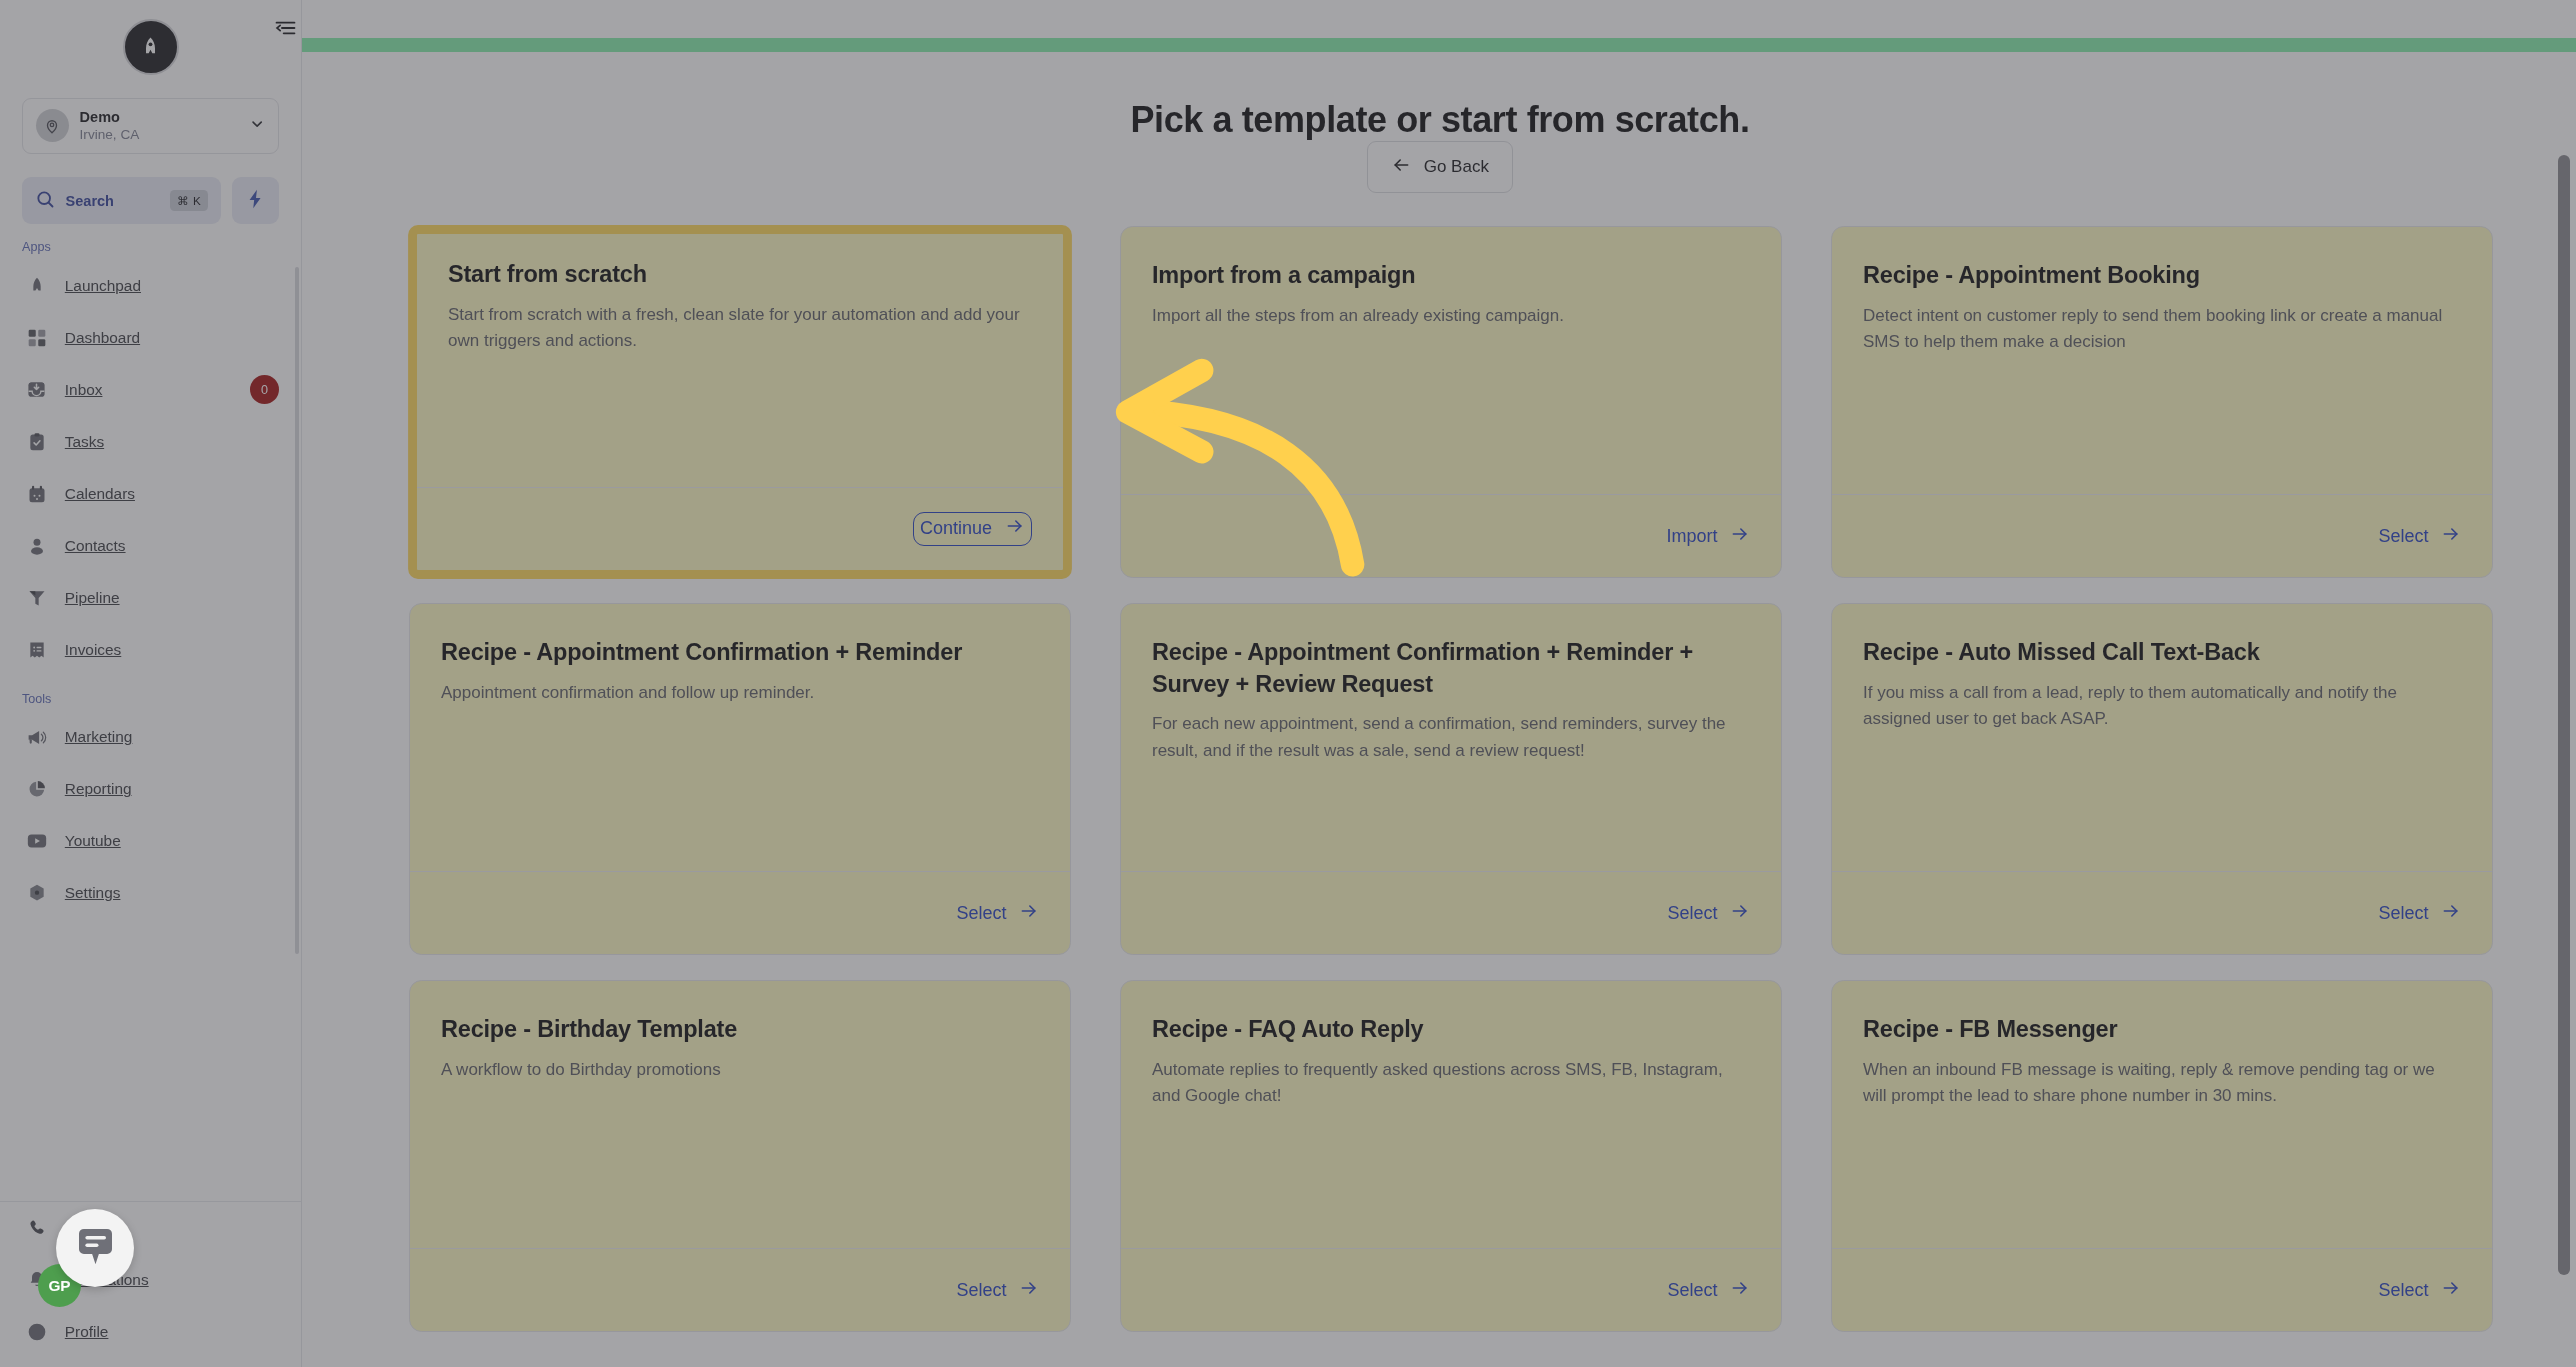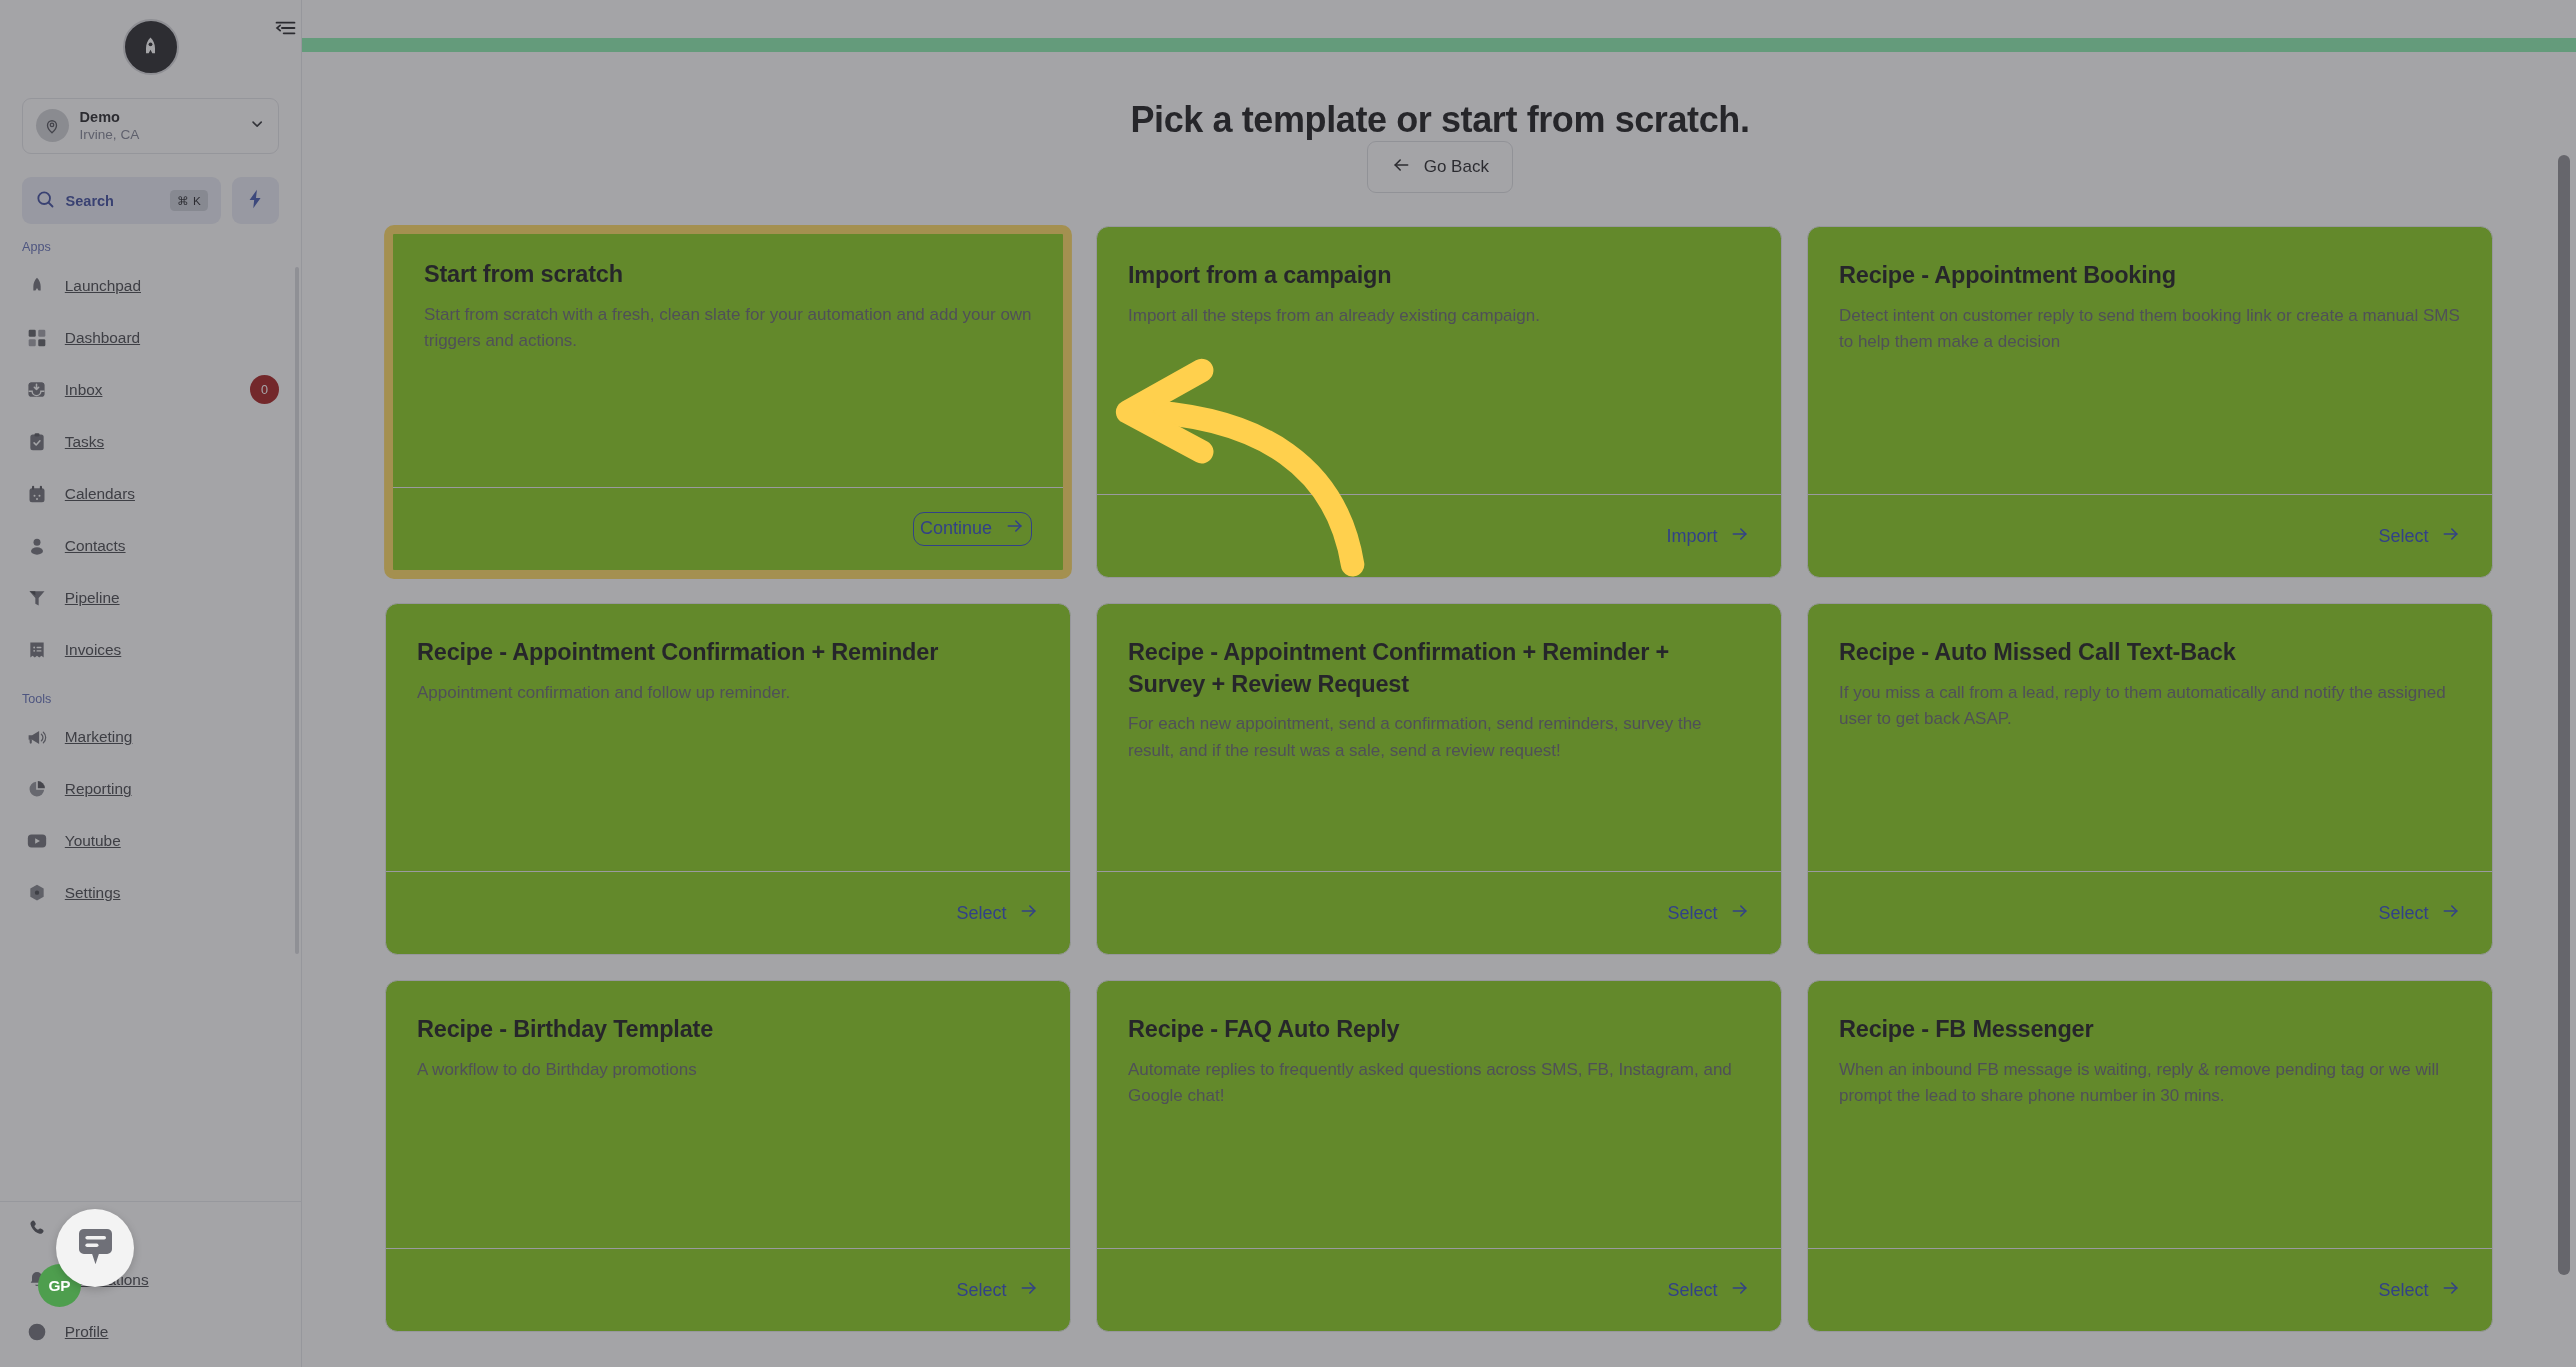--- a/index.html
+++ b/index.html
@@ -124,25 +124,26 @@
     background: #fff;
   }
 
   .grid {
     display: grid;
     grid-template-columns: repeat(3, 1fr);
     gap: 25px 25px;
     padding: 33px 83px 0 83px;
   }
   .card {
-    background: #84cc16;
+    background: #fef9c3;
     border: 0.9px solid #e6e7eb; border-radius: 12.6px;
     min-height: 352px;
     display: flex; flex-direction: column;
     position: relative;
+    margin-left: 24px;
   }
   .card-body { padding: 33px 31px 9px 31px; flex: 1 1 auto; }
   .card-title {
     font-size: 23.5px; font-weight: bold; color: #121214;
     line-height: 1.35; letter-spacing: -0.2px;
   }
   .card-desc {
     margin-top: 11px; font-size: 17px; color: #5f6068; line-height: 1.55;
   }
   .card-foot {

